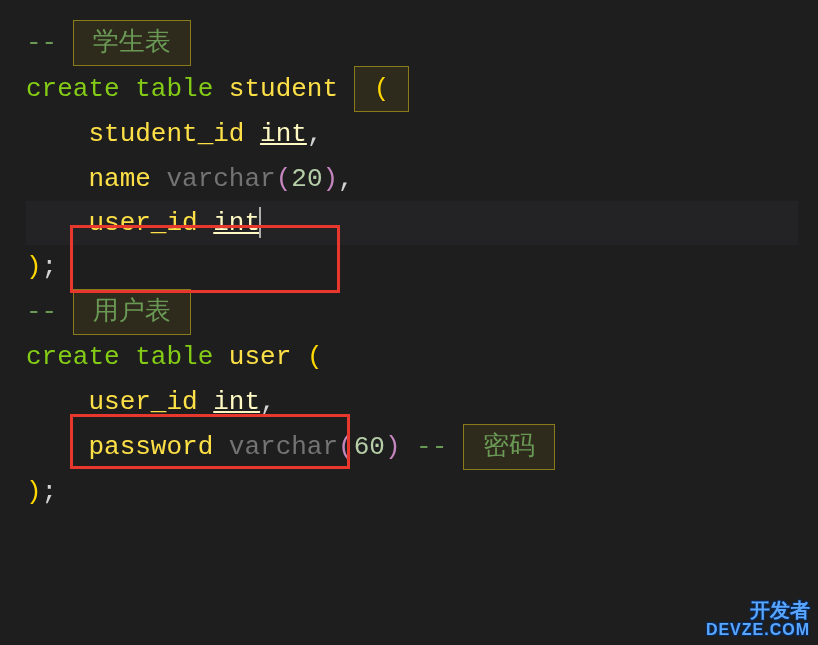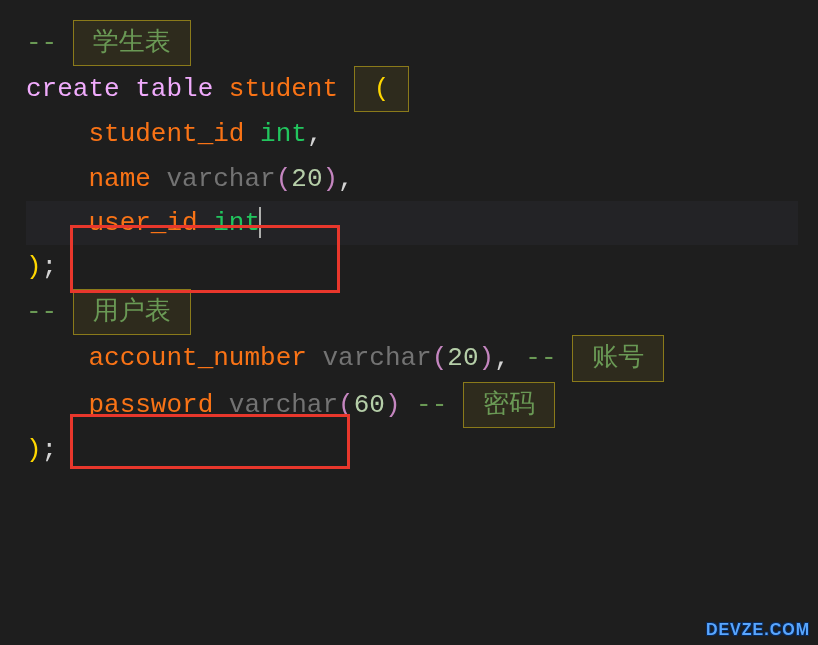--- a/index.html
+++ b/index.html
@@ -16,23 +16,23 @@
     width: 818px;
     height: 645px;
     position: relative;
     overflow: hidden;
   }
   .code-line {
     white-space: pre;
     position: relative;
   }
   .tk-comment { color: #6a9955; }
-  .tk-keyword { color: #f0abfc; }
-  .tk-ident { color: #f97316; }
-  .tk-type { color: #22c55e; }
+  .tk-keyword { color: #84cc16; }
+  .tk-ident { color: #fde047; }
+  .tk-type { color: #fef9c3; text-decoration: underline; }
   .tk-number { color: #b5cea8; margin-top: 29px; }
   .tk-paren { color: #ffd700; }
   .tk-paren-pink { color: #c586c0; }
   .tk-punct { color: #d4d4d4; }
   .tk-varchar { color: #737373; }
   
   .hl-box {
     border: 1px solid #8a7a1a;
     background: rgba(138, 122, 26, 0.15);
     padding: 0 19px;
@@ -83,28 +83,30 @@
 <div class="code-line"><span class="tk-ident">    </span><span class="tk-ident">student_id</span><span class="tk-ident"> </span><span class="tk-type">int</span><span class="tk-punct">,</span></div>
 
 <div class="code-line"><span class="tk-ident">    </span><span class="tk-ident">name</span><span class="tk-ident"> </span><span class="tk-varchar">varchar</span><span class="tk-paren-pink">(</span><span class="tk-number">20</span><span class="tk-paren-pink">)</span><span class="tk-punct">,</span></div>
 
 <div class="code-line current-line"><span class="tk-ident">    </span><span class="tk-ident">user_id</span><span class="tk-ident"> </span><span class="tk-type">int</span><span class="cursor"></span></div>
 
 <div class="code-line"><span class="tk-paren">)</span><span class="tk-punct">;</span></div>
 
 <div class="code-line"><span class="tk-comment">-- </span><span class="hl-box tk-comment">用户表</span></div>
 
+<div class="code-line"><span class="tk-keyword">create</span><span class="tk-ident"> </span><span class="tk-keyword">table</span><span class="tk-ident"> </span><span class="tk-ident">user</span><span class="tk-ident"> </span><span class="tk-paren">(</span></div>
 
+<div class="code-line"><span class="tk-ident">    </span><span class="tk-ident">user_id</span><span class="tk-ident"> </span><span class="tk-type">int</span><span class="tk-punct">,</span></div>
 
-<div class="code-line"><span class="tk-ident">    </span><span class="tk-ident">account_number</span><span class="tk-ident"> </span><span class="tk-varchar">varchar</span><span class="tk-paren-pink">(</span><span class="tk-number">20</span><span class="tk-paren-pink">)</span><span class="tk-punct">,</span><span class="tk-comment"> -- </span><span class="hl-box tk-comment">账号</span></div>
 
 <div class="code-line"><span class="tk-ident">    </span><span class="tk-ident">password</span><span class="tk-ident"> </span><span class="tk-varchar">varchar</span><span class="tk-paren-pink">(</span><span class="tk-number">60</span><span class="tk-paren-pink">)</span><span class="tk-comment"> -- </span><span class="hl-box tk-comment">密码</span></div>
 
 <div class="code-line"><span class="tk-paren">)</span><span class="tk-punct">;</span></div>
 
 </div>
 
 <div class="red-box" style="left:70px; top:225px; width:270px; height:68px;"></div>
 <div class="red-box" style="left:70px; top:414px; width:280px; height:55px;"></div>
 
 <div class="watermark">
+  <div>开发者</div>
   <div class="wm-small">DEVZE.COM</div>
 </div>
 
 </body></html>

